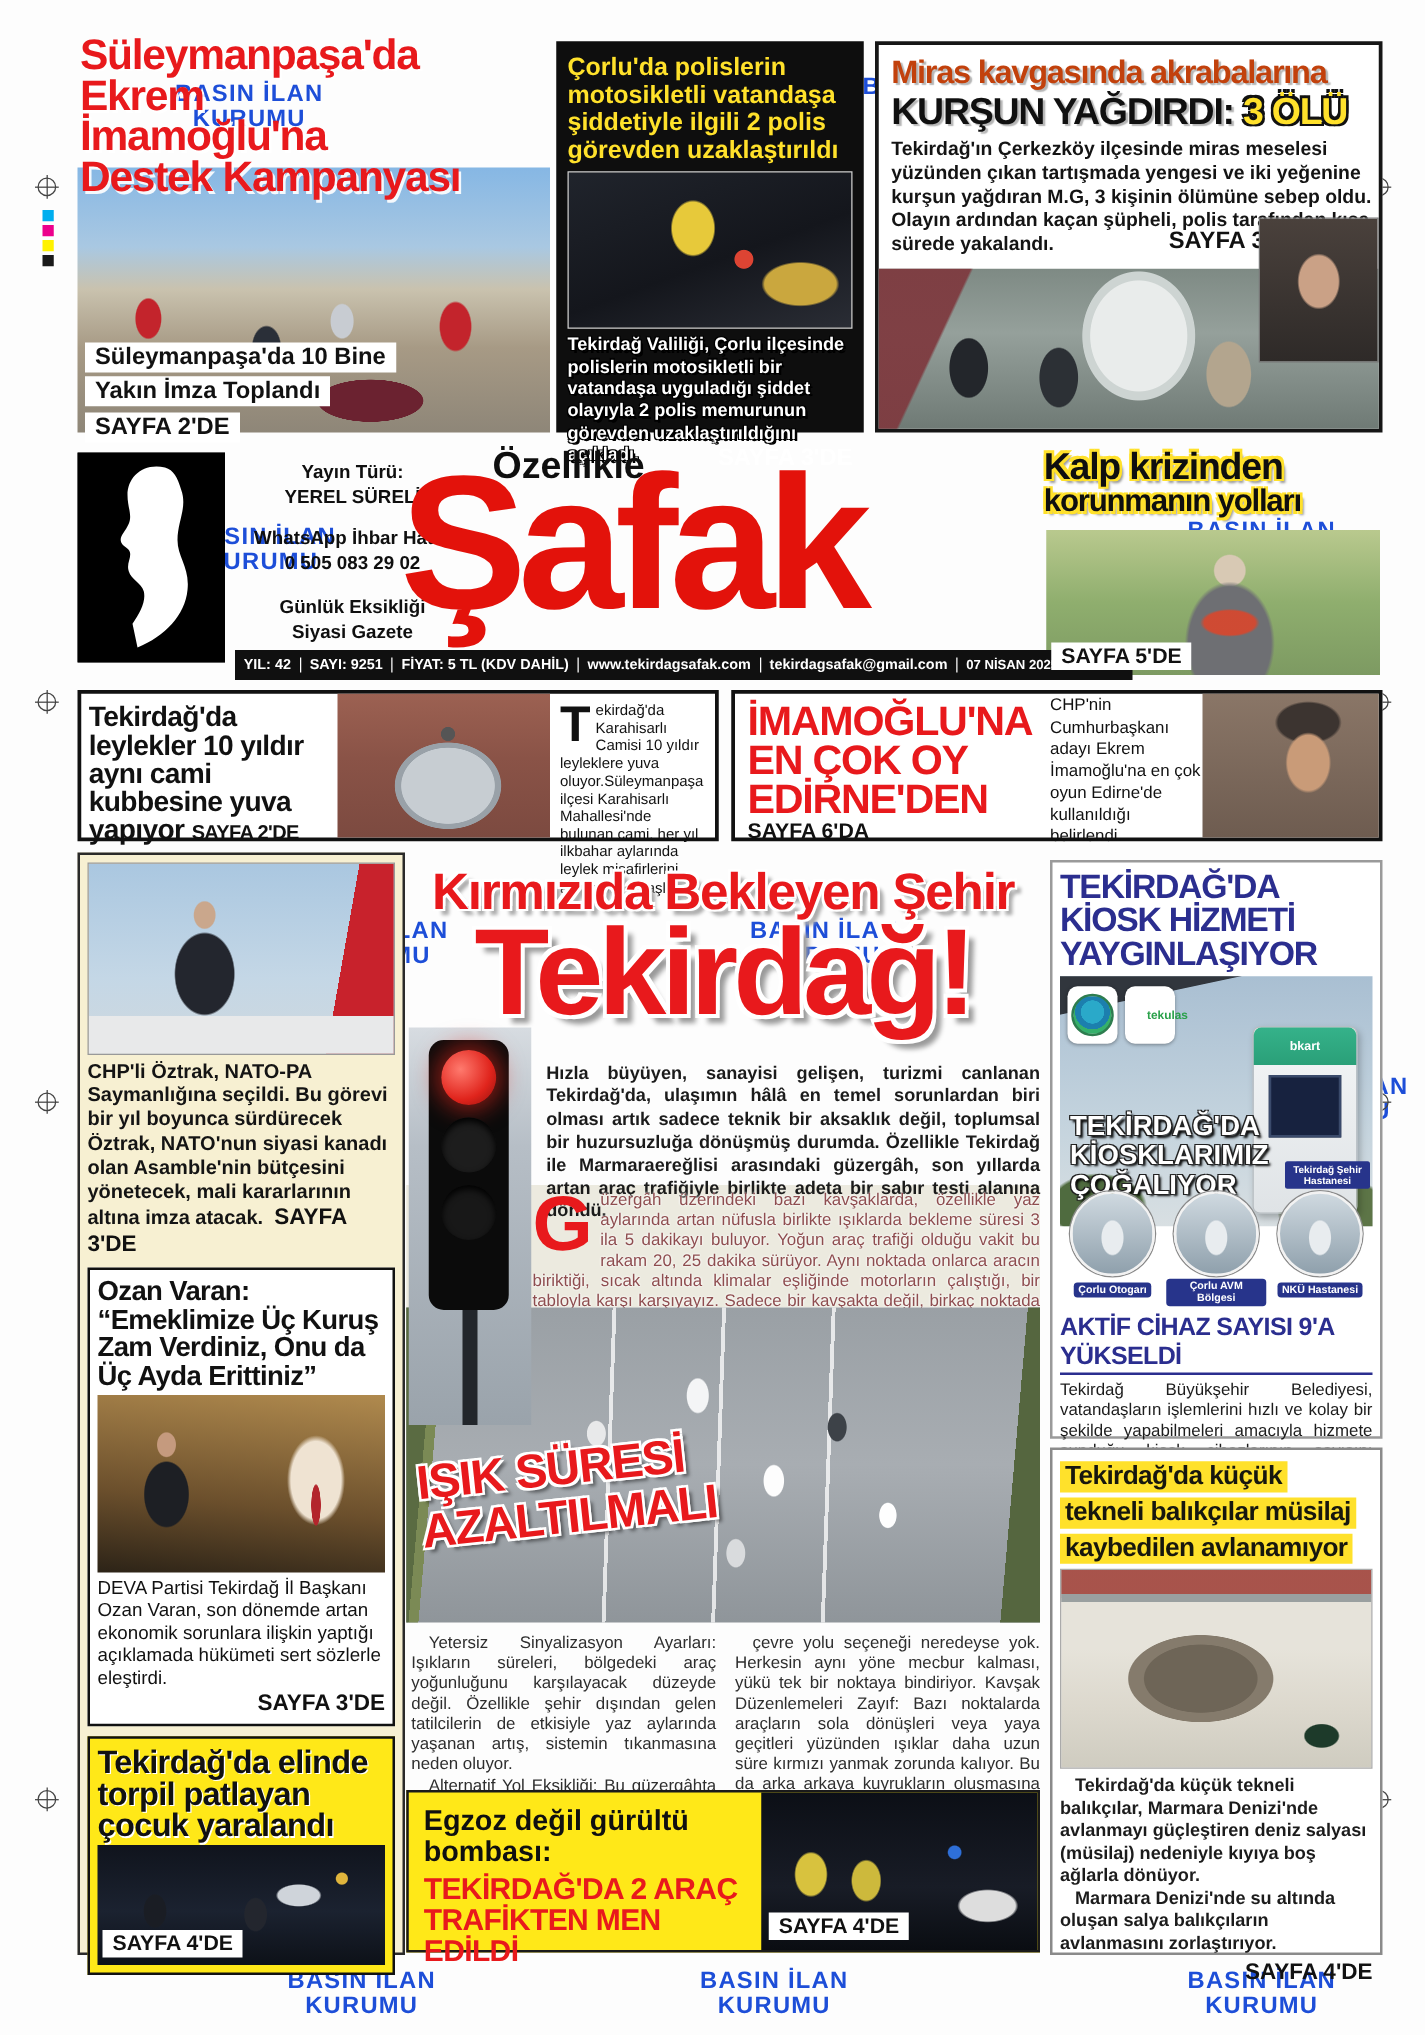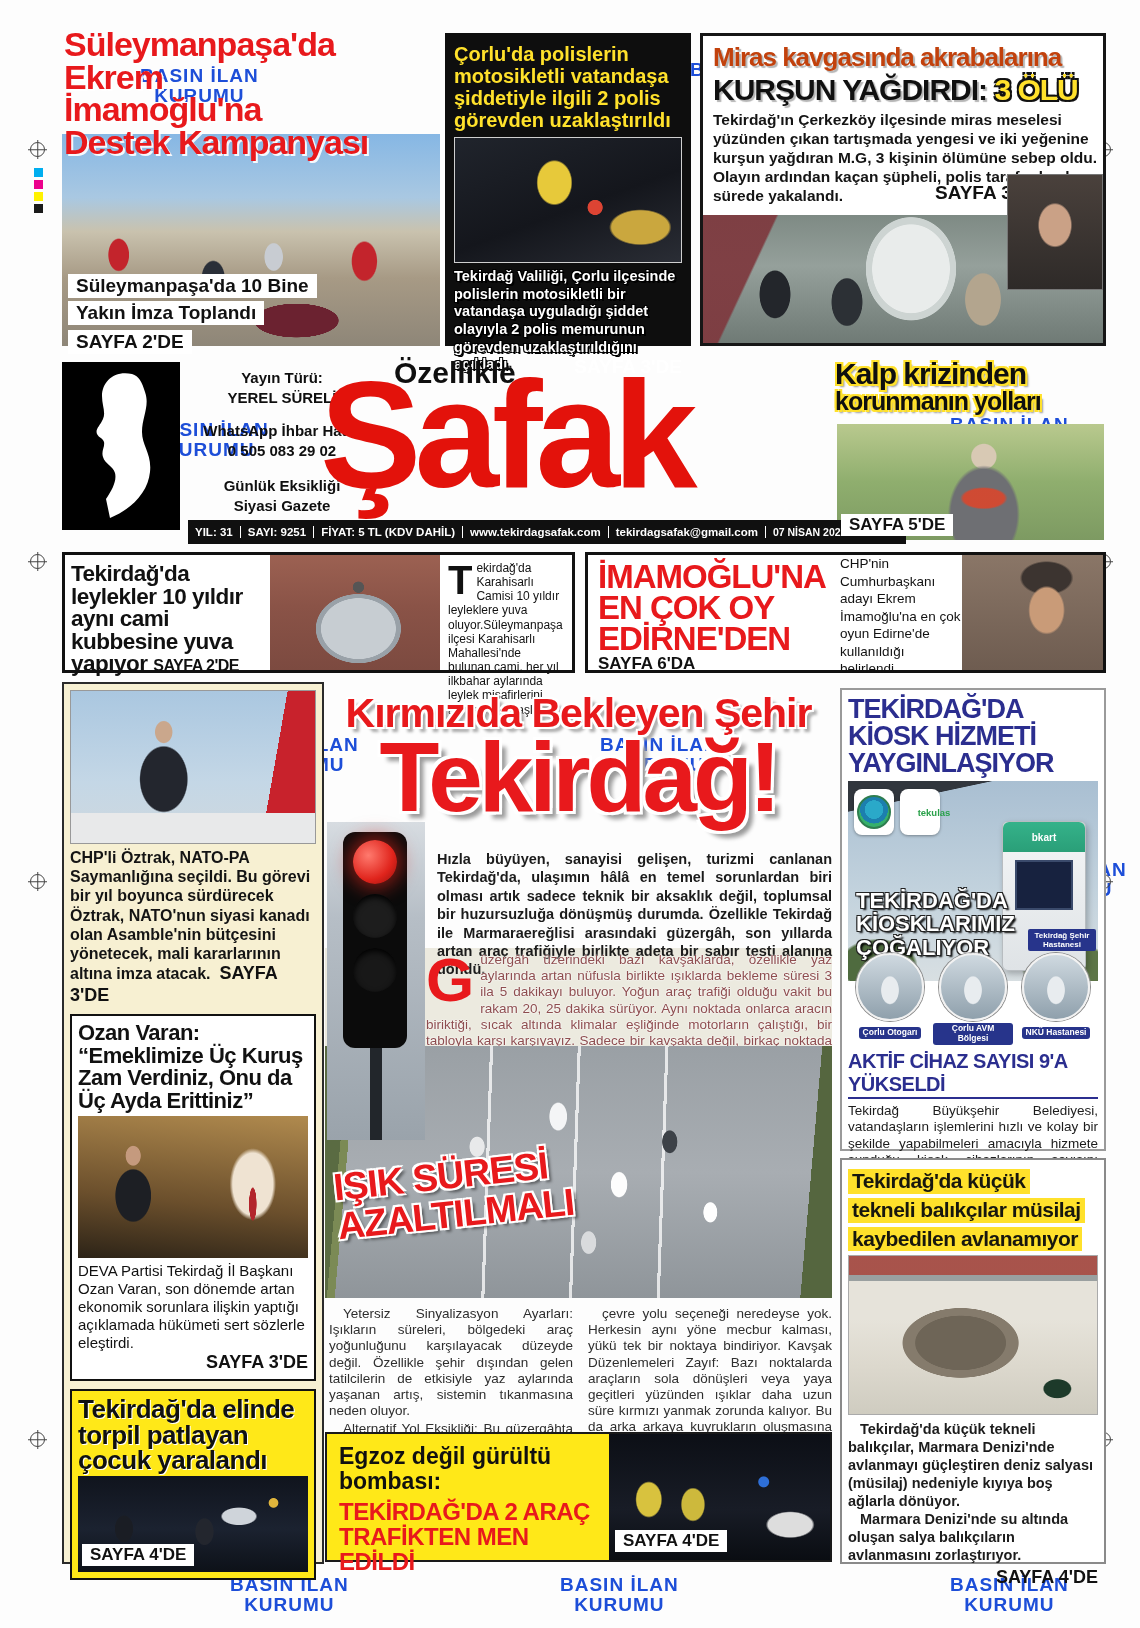--- a/index.html
+++ b/index.html
@@ -346,21 +346,21 @@
     </div>
     <div class="mh-title-small">Özellikle</div>
     <div class="mh-title">Şafak</div>
     <div class="health">
       <div class="health-h1">Kalp krizinden</div>
       <div class="health-h2">korunmanın yolları</div>
       <div id="ph-health"></div>
       <span class="whitetag health-ref">SAYFA 5'DE</span>
     </div>
     <div class="infobar">
-      <span>YIL: 31</span>
+      <span>YIL: 42</span>
       <span>SAYI: 9251</span>
       <span>FİYAT: 5  TL (KDV DAHİL)</span>
       <span>www.tekirdagsafak.com</span>
       <span>tekirdagsafak@gmail.com</span>
       <span class="small">07 NİSAN  2025 PAZARTESİ</span>
     </div>
   </section>
 
   <section class="storks" style="left:62px;top:552px;width:513px;height:121px;">
     <h2 class="stork-h"><span>Tekirdağ'da leylekler 10 yıldır aynı cami kubbesine yuva yapıyor</span> <span class="pageref">SAYFA 2'DE</span></h2>

